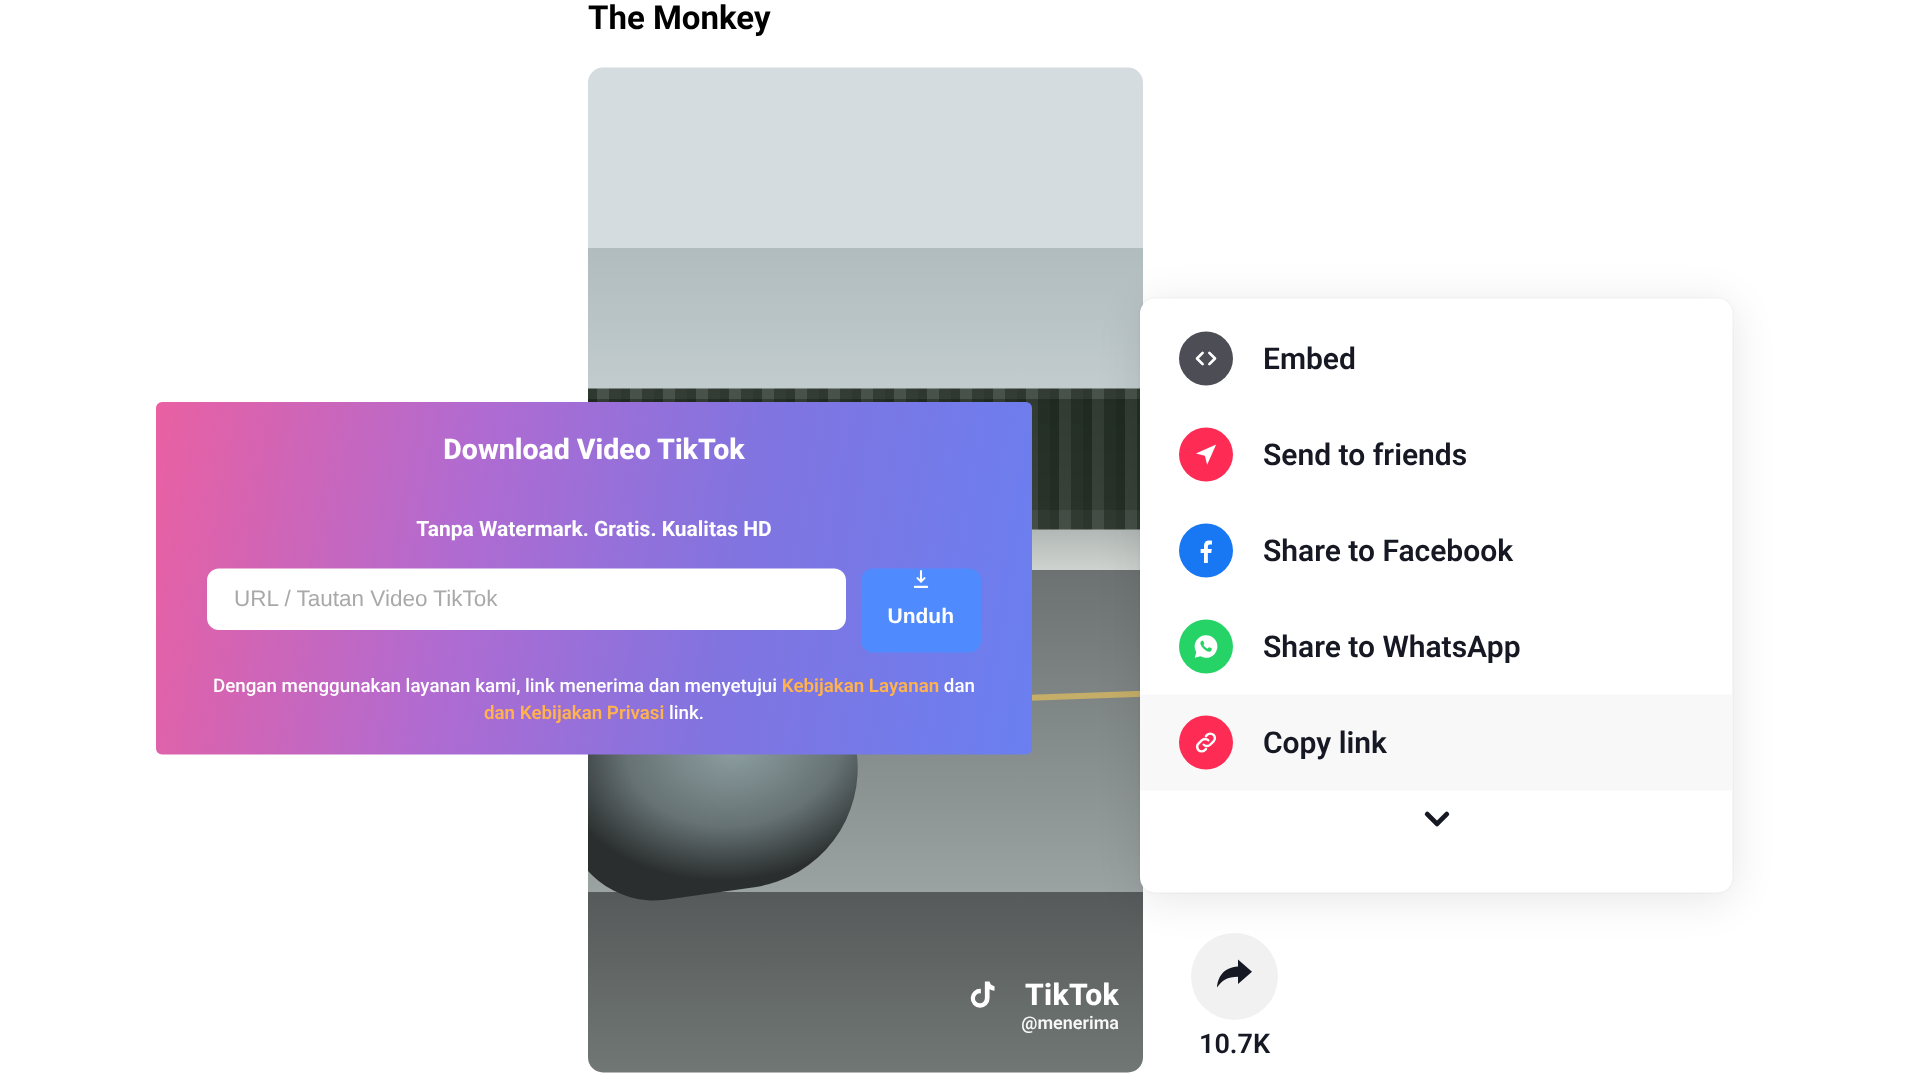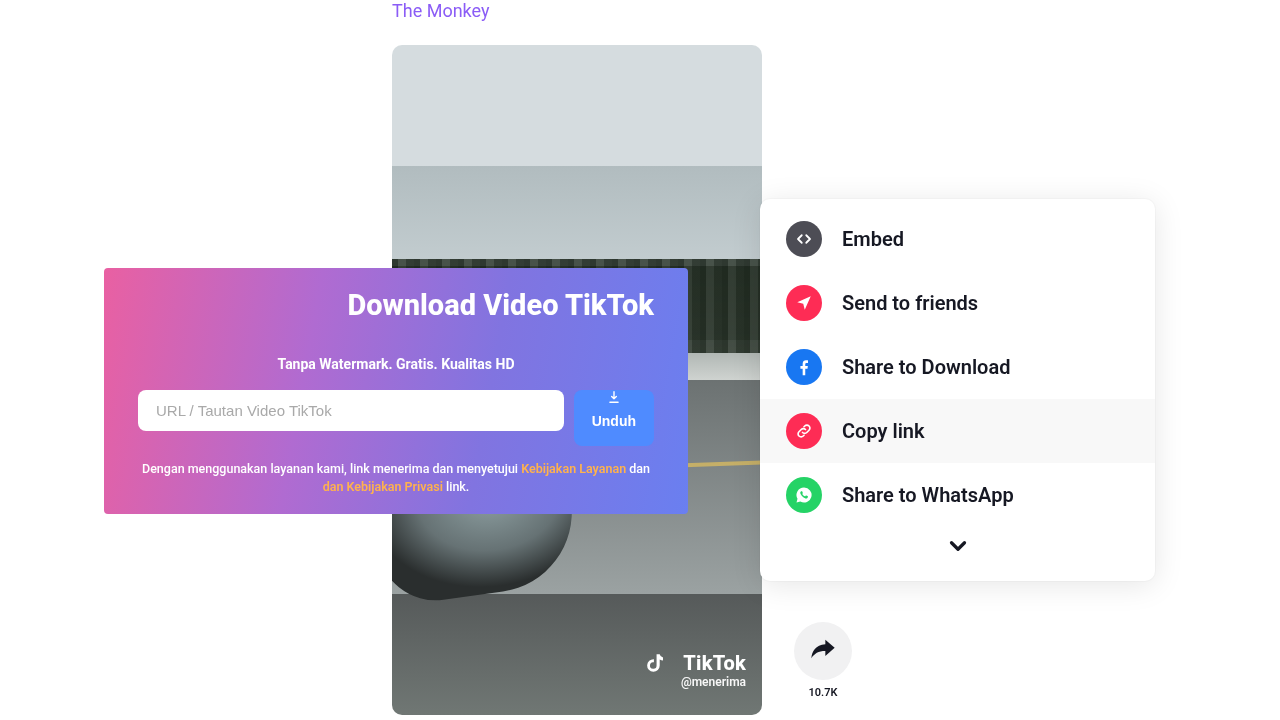--- a/index.html
+++ b/index.html
@@ -10,23 +10,23 @@
     height: 720px;
     position: relative;
     overflow: hidden;
   }
 
   
   .page-title {
     position: absolute;
     left: 392px;
     top: 0px;
-    font-size: 18px;
-    font-weight: 400;
-    color: #8b5cf6;
+    font-size: 22px;
+    font-weight: 700;
+    color: #000000;
   }
 
   
   .video-card {
     position: absolute;
     left: 392px;
     top: 45px;
     width: 370px;
     height: 670px;
     border-radius: 10px;
@@ -104,35 +104,35 @@
     width: 58px;
     height: 58px;
     border-radius: 50%;
     background: #f1f1f2;
     display: flex;
     align-items: center;
     justify-content: center;
     margin: 0 auto 6px;
   }
   .share-count {
-    font-size: 11px;
+    font-size: 18px;
     font-weight: 600;
     color: #161823;
   }
 
   
   .share-popover {
     position: absolute;
     left: 760px;
     top: 199px;
     width: 395px;
     background: #fff;
     border-radius: 10px;
     box-shadow: 0 4px 30px rgba(0,0,0,0.10), 0 0 0 1px rgba(0,0,0,0.02);
-    padding: 8px 0 8px;
+    padding: 8px 0 22px;
   }
   .share-item {
     display: flex;
     align-items: center;
     gap: 20px;
     padding: 14px 26px;
     font-size: 20px;
     font-weight: 600;
     color: #161823;
     cursor: pointer;
@@ -163,24 +163,23 @@
     left: 104px;
     top: 268px;
     width: 584px;
     padding: 20px 34px 18px;
     border-radius: 4px;
     background: linear-gradient(100deg, #e960a2 0%, #b06bd1 35%, #8174e0 65%, #6a7ff0 100%);
     color: #fff;
     text-align: center;
   }
   .dl-title {
-    font-size: 29px;
+    font-size: 19px;
     font-weight: 800;
     margin-bottom: 4px;
-    text-align: right;
   }
   .dl-sub {
     font-size: 14px;
     font-weight: 700;
     margin-bottom: 18px;
     margin-top: 34px;
   }
   .dl-row {
     display:flex;
     gap:10px;
@@ -267,37 +266,37 @@
         </svg>
     </span>
     <span>Send to friends</span>
   </div>
   <div class="share-item">
     <span class="share-icon ic-fb">
       <svg width="20" height="20" viewBox="0 0 24 24">
           <path d="M13.5 22v-8h2.7l.4-3.2h-3.1V8.7c0-.9.3-1.6 1.7-1.6h1.6V4.2C16.5 4.1 15.5 4 14.4 4c-2.4 0-4 1.4-4 4.1v2.7H7.7V14h2.7v8h3.1z" fill="#fff"></path>
         </svg>
     </span>
-    <span>Share to Download</span>
+    <span>Share to Facebook</span>
+  </div>
+  <div class="share-item">
+    <span class="share-icon ic-wa">
+      <svg width="20" height="20" viewBox="0 0 24 24">
+          <path d="M12 3a9 9 0 0 0-7.8 13.5L3 21l4.6-1.2A9 9 0 1 0 12 3zm4.4 12.2c-.2.5-1.1 1-1.6 1-1.3.1-2.4-.6-3.9-1.8-1.5-1.2-2.5-2.7-2.6-2.9-.1-.2-.8-1.1-.8-2.1s.5-1.5.7-1.7c.2-.2.5-.3.7-.3h.5c.2 0 .4 0 .5.4l.7 1.7c.1.2 0 .4-.1.5l-.4.5c-.1.1-.2.3 0 .5.8 1.3 1.7 1.9 3 2.5.2.1.4.1.5-.1l.6-.7c.2-.2.4-.2.6-.1l1.5.7c.2.1.4.2.4.4 0 .2 0 .6-.3.9z" fill="#fff"></path>
+        </svg>
+    </span>
+    <span>Share to WhatsApp</span>
   </div>
   <div class="share-item hl">
     <span class="share-icon ic-link">
       <svg width="18" height="18" viewBox="0 0 24 24">
           <path d="M10 14a4 4 0 0 0 5.7 0l3-3a4 4 0 1 0-5.7-5.7l-1 1M14 10a4 4 0 0 0-5.7 0l-3 3a4 4 0 1 0 5.7 5.7l1-1" stroke="#fff" stroke-width="2.2" fill="none" stroke-linecap="round"></path>
         </svg>
     </span>
     <span>Copy link</span>
-  </div>
-  <div class="share-item">
-    <span class="share-icon ic-wa">
-      <svg width="20" height="20" viewBox="0 0 24 24">
-          <path d="M12 3a9 9 0 0 0-7.8 13.5L3 21l4.6-1.2A9 9 0 1 0 12 3zm4.4 12.2c-.2.5-1.1 1-1.6 1-1.3.1-2.4-.6-3.9-1.8-1.5-1.2-2.5-2.7-2.6-2.9-.1-.2-.8-1.1-.8-2.1s.5-1.5.7-1.7c.2-.2.5-.3.7-.3h.5c.2 0 .4 0 .5.4l.7 1.7c.1.2 0 .4-.1.5l-.4.5c-.1.1-.2.3 0 .5.8 1.3 1.7 1.9 3 2.5.2.1.4.1.5-.1l.6-.7c.2-.2.4-.2.6-.1l1.5.7c.2.1.4.2.4.4 0 .2 0 .6-.3.9z" fill="#fff"></path>
-        </svg>
-    </span>
-    <span>Share to WhatsApp</span>
   </div>
   <div class="share-expand">
     <span>
       <svg width="26" height="26" viewBox="0 0 24 24">
           <path d="M6 9l6 6 6-6" stroke="#161823" stroke-width="3" fill="none" stroke-linecap="round" stroke-linejoin="round"></path>
         </svg>
     </span>
   </div>
 </div>
 

